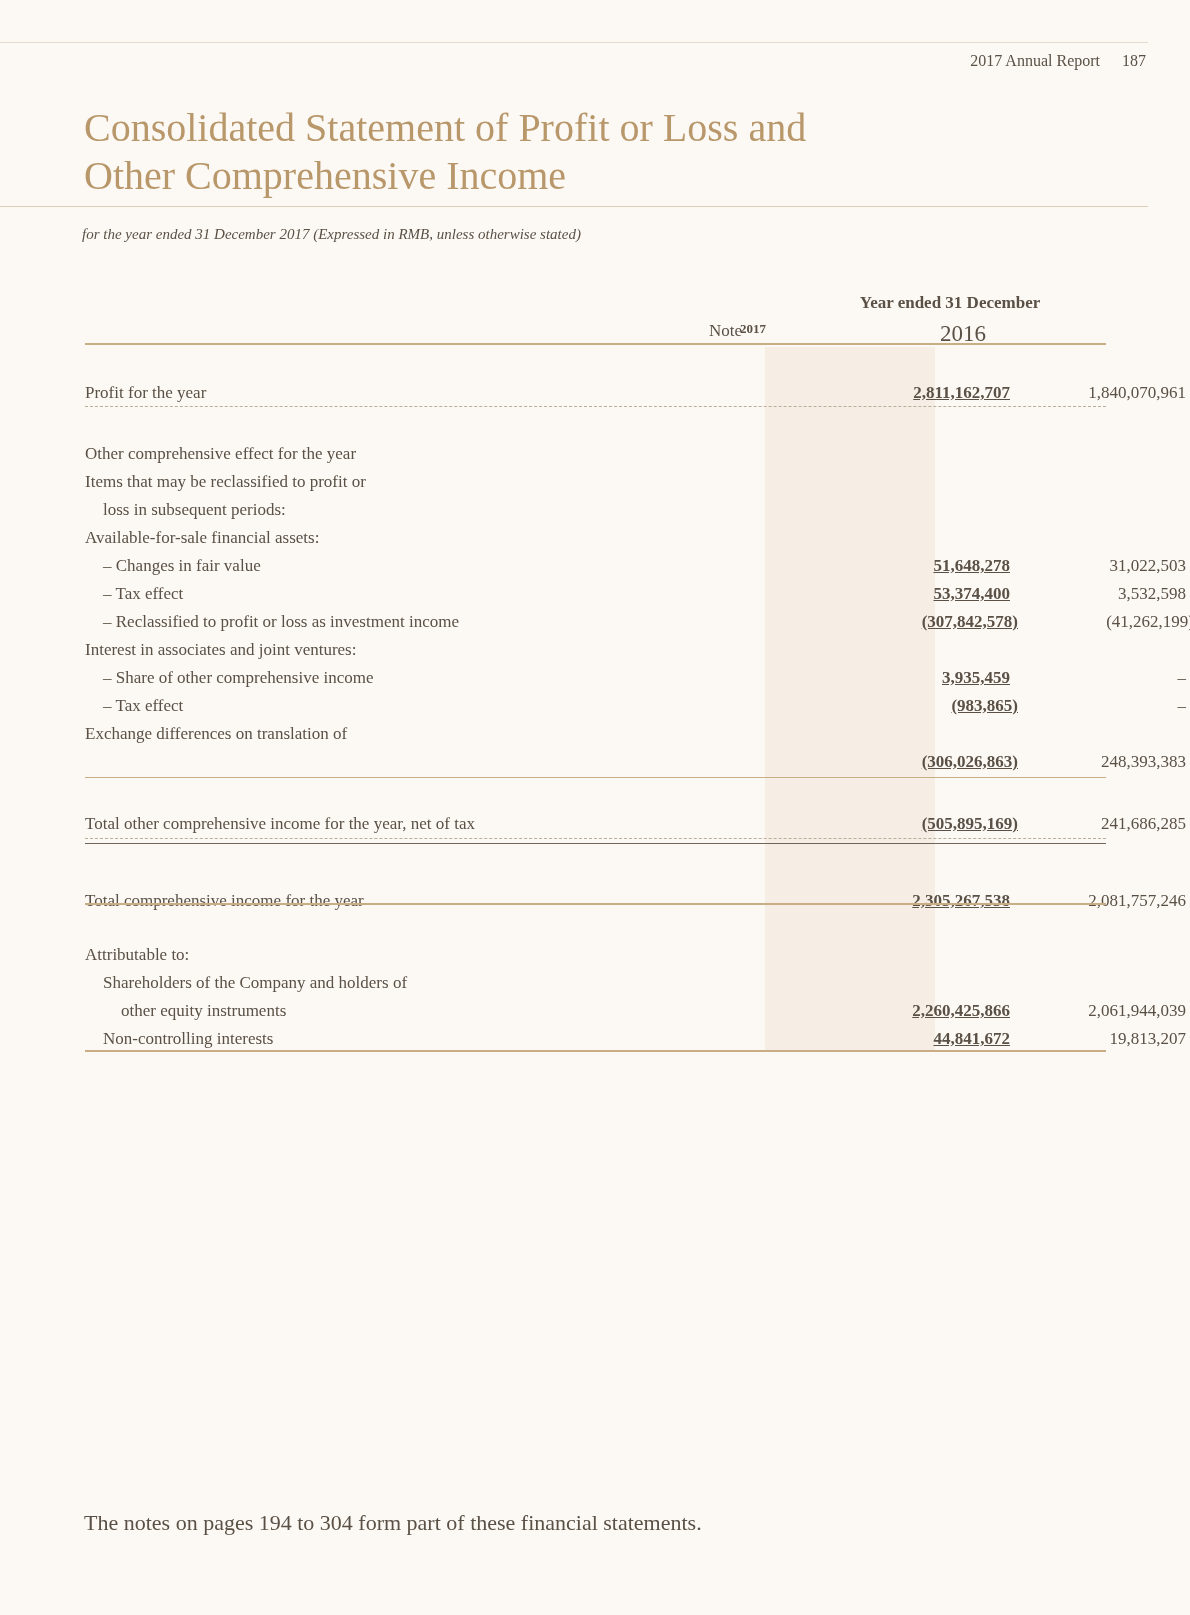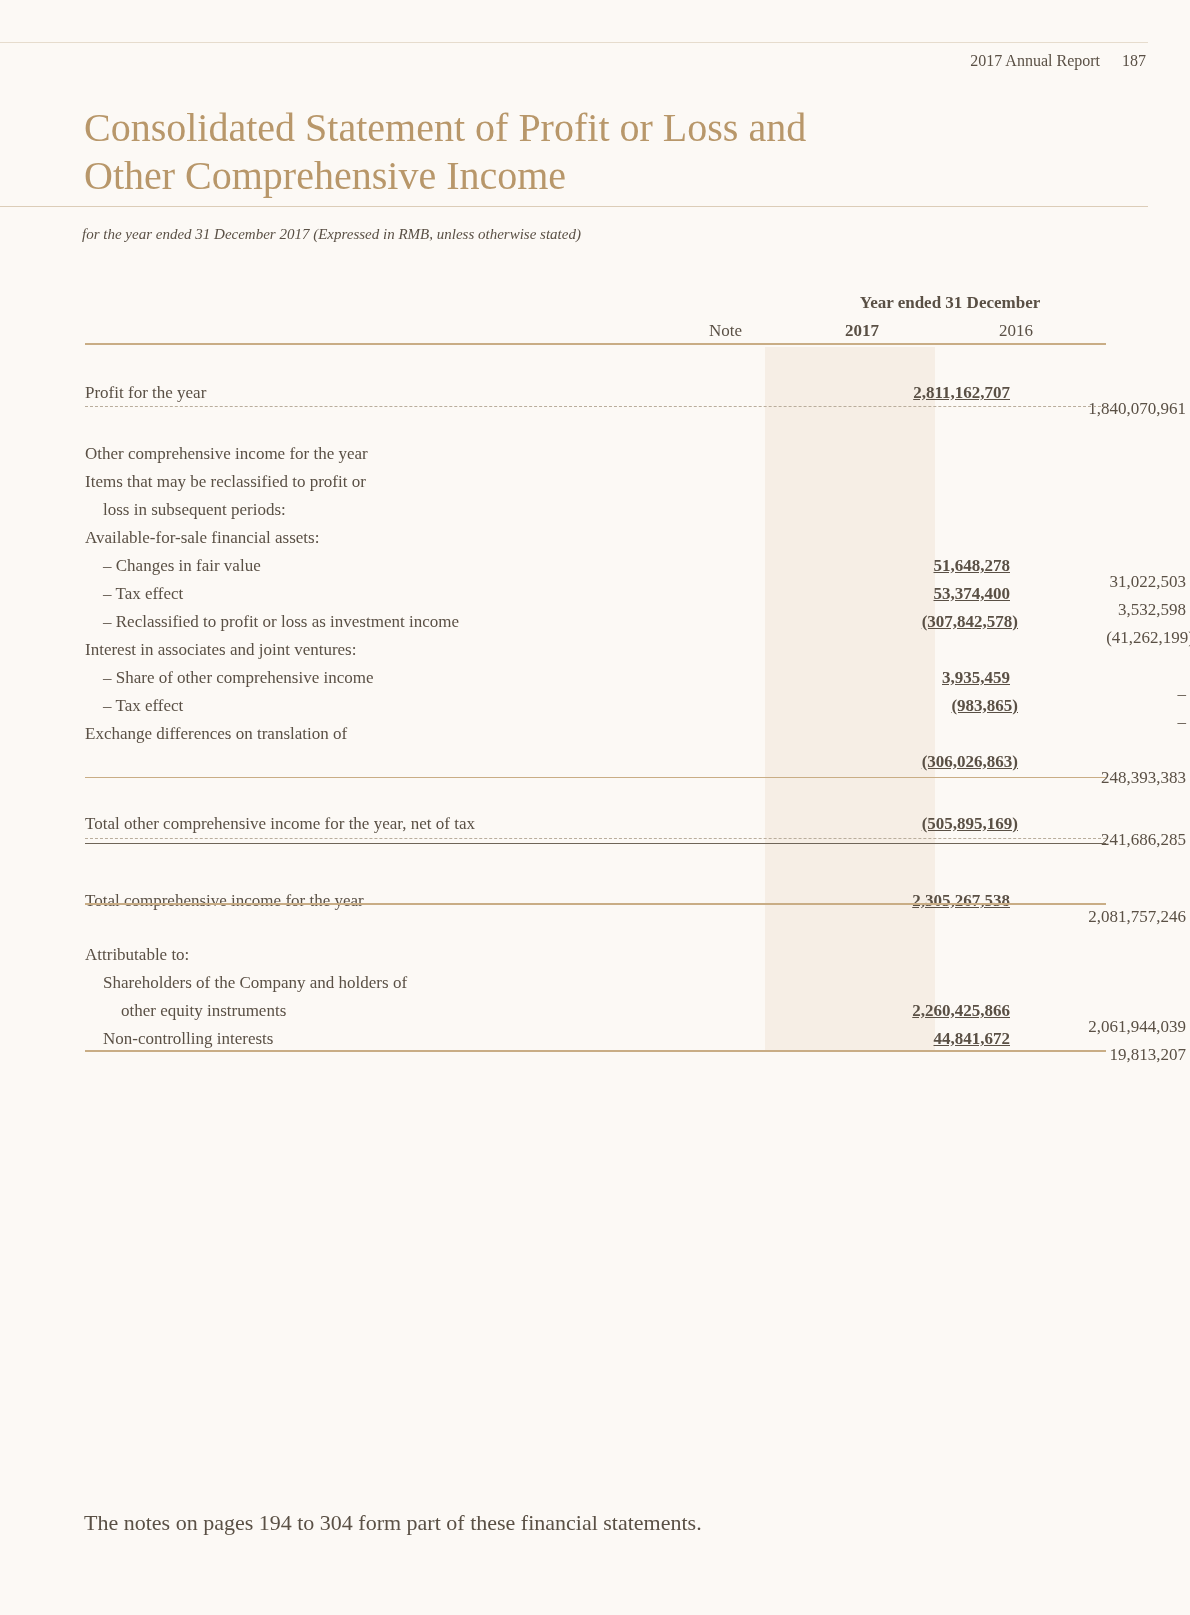--- a/index.html
+++ b/index.html
@@ -20,30 +20,30 @@
     margin: 0;
   }
   .title-rule { position: absolute; left: 0; top: 206px; width: 1148px; height: 1px; background: #dccdb8; }
   .subtitle {
     position: absolute; left: 82px; top: 226px;
     font-size: 15px; font-style: italic; color: #5a5045;
   }
   .band { position: absolute; left: 765px; top: 347px; width: 170px; height: 703px; background: #f6eee5; }
   .hdr-group { position: absolute; left: 800px; top: 293px; width: 300px; text-align: center; font-size: 17px; font-weight: bold; color: #5a5045; }
   .hdr-note { position: absolute; left: 600px; width: 142px; top: 321px; text-align: right; font-size: 17px; }
-  .hdr-2017 { position: absolute; left: 782px; width: 160px; top: 321px; text-align: center; font-size: 17px; font-weight: bold; }
-  .hdr-2016 { position: absolute; left: 940px; width: 152px; top: 321px; text-align: center; font-size: 17px; }
+  .hdr-2017 { position: absolute; left: 740px; width: 160px; top: 321px; text-align: left; font-size: 13px; font-weight: bold; }
+  .hdr-2016 { position: absolute; left: 940px; width: 152px; top: 321px; text-align: left; font-size: 23px; }
   .hdr-rule { position: absolute; left: 85px; top: 343px; width: 1021px; height: 2px; background: #c9ad85; }
 
   .row { position: absolute; left: 85px; width: 1021px; height: 26px; font-size: 17px; line-height: 26px; }
   .row .lbl { position: absolute; left: 0; white-space: nowrap; }
   .row .lbl.i1 { left: 18px; }
   .row .lbl.i2 { left: 36px; }
   .row .v17 { position: absolute; left: 680px; width: 245px; text-align: right; font-weight: bold; color: #5a5045; text-decoration: underline; }
-  .row .v16 { position: absolute; left: 845px; width: 256px; text-align: right; margin-top: 16px; }
+  .row .v16 { position: absolute; left: 845px; width: 256px; text-align: right; }
   .dash { position: absolute; left: 85px; width: 1021px; height: 0; border-top: 1px dashed #b9ad9c; }
   .solid-gold { position: absolute; left: 85px; width: 1021px; height: 1px; background: #c9ad85; }
   .solid-gold2 { position: absolute; left: 85px; width: 1021px; height: 2px; background: #c9ad85; }
   .solid-dark { position: absolute; left: 85px; width: 1021px; height: 1px; background: #6f6558; }
   .footnote { position: absolute; left: 84px; top: 1510px; font-size: 22px; color: #5a5045; }
 </style>
 </head>
 <body>
 
 <div class="top-rule"></div>
@@ -67,21 +67,21 @@
 <div class="hdr-rule"></div>
 
 <div class="row" style="top:380px">
   <span class="lbl">Profit for the year</span>
   <span class="v17">2,811,162,707</span>
   <span class="v16">1,840,070,961</span>
 </div>
 <div class="dash" style="top:406px"></div>
 
 <div class="row" style="top:441px">
-  <span class="lbl">Other comprehensive income for the year</span>
+  <span class="lbl">Other comprehensive effect for the year</span>
 </div>
 <div class="row" style="top:469px">
   <span class="lbl">Items that may be reclassified to profit or</span>
 </div>
 <div class="row" style="top:497px">
   <span class="lbl i1">loss in subsequent periods:</span>
 </div>
 <div class="row" style="top:525px">
   <span class="lbl">Available-for-sale financial assets:</span>
 </div>

